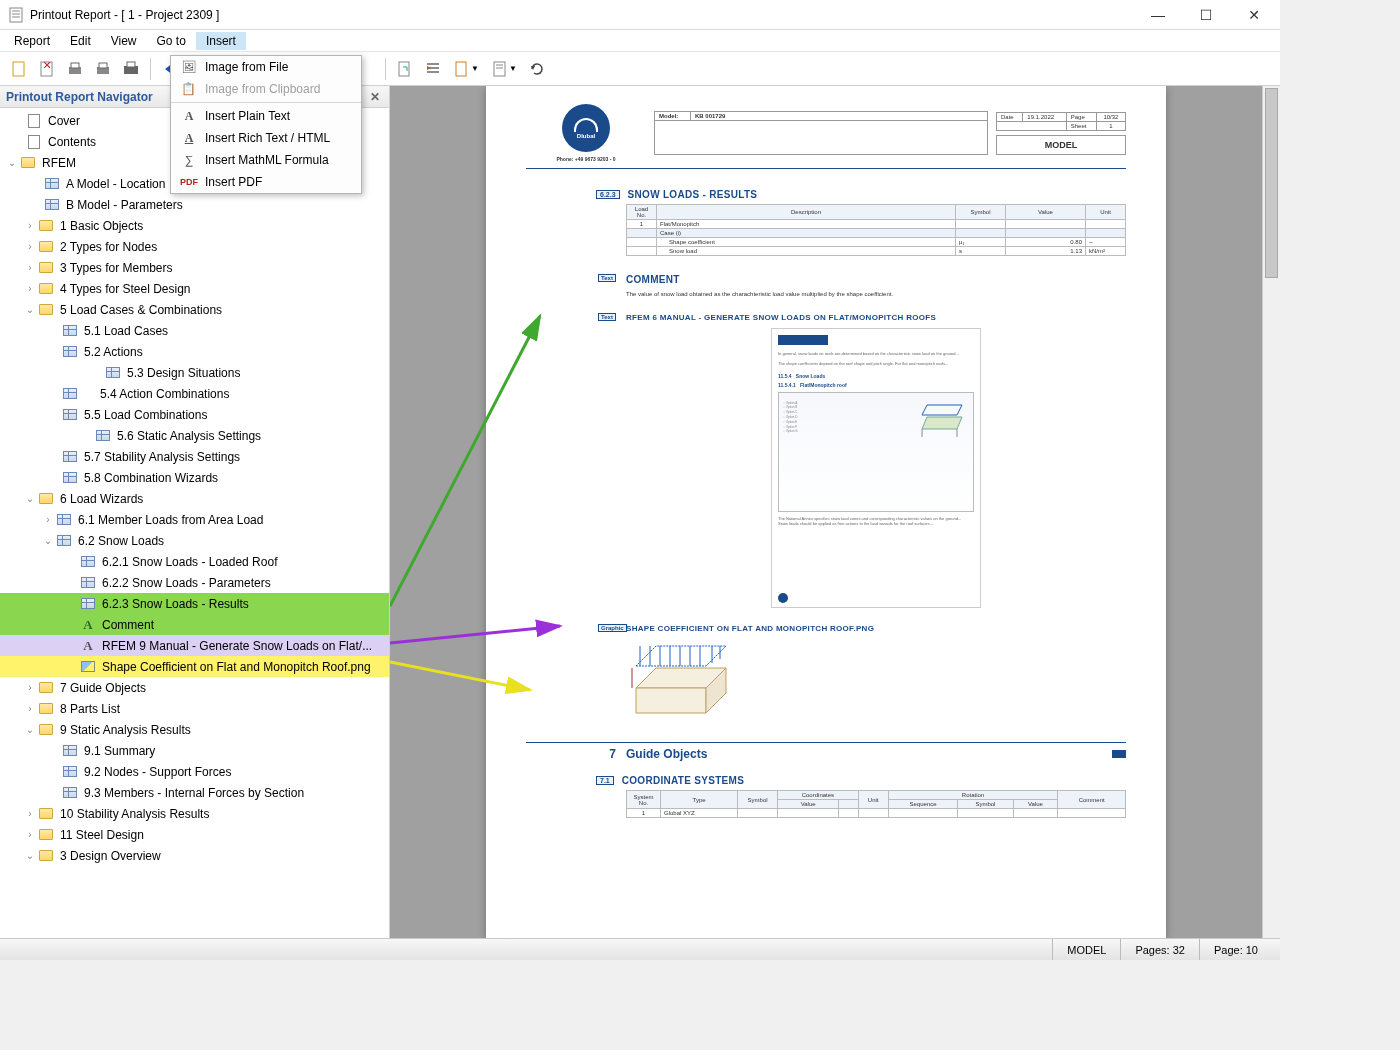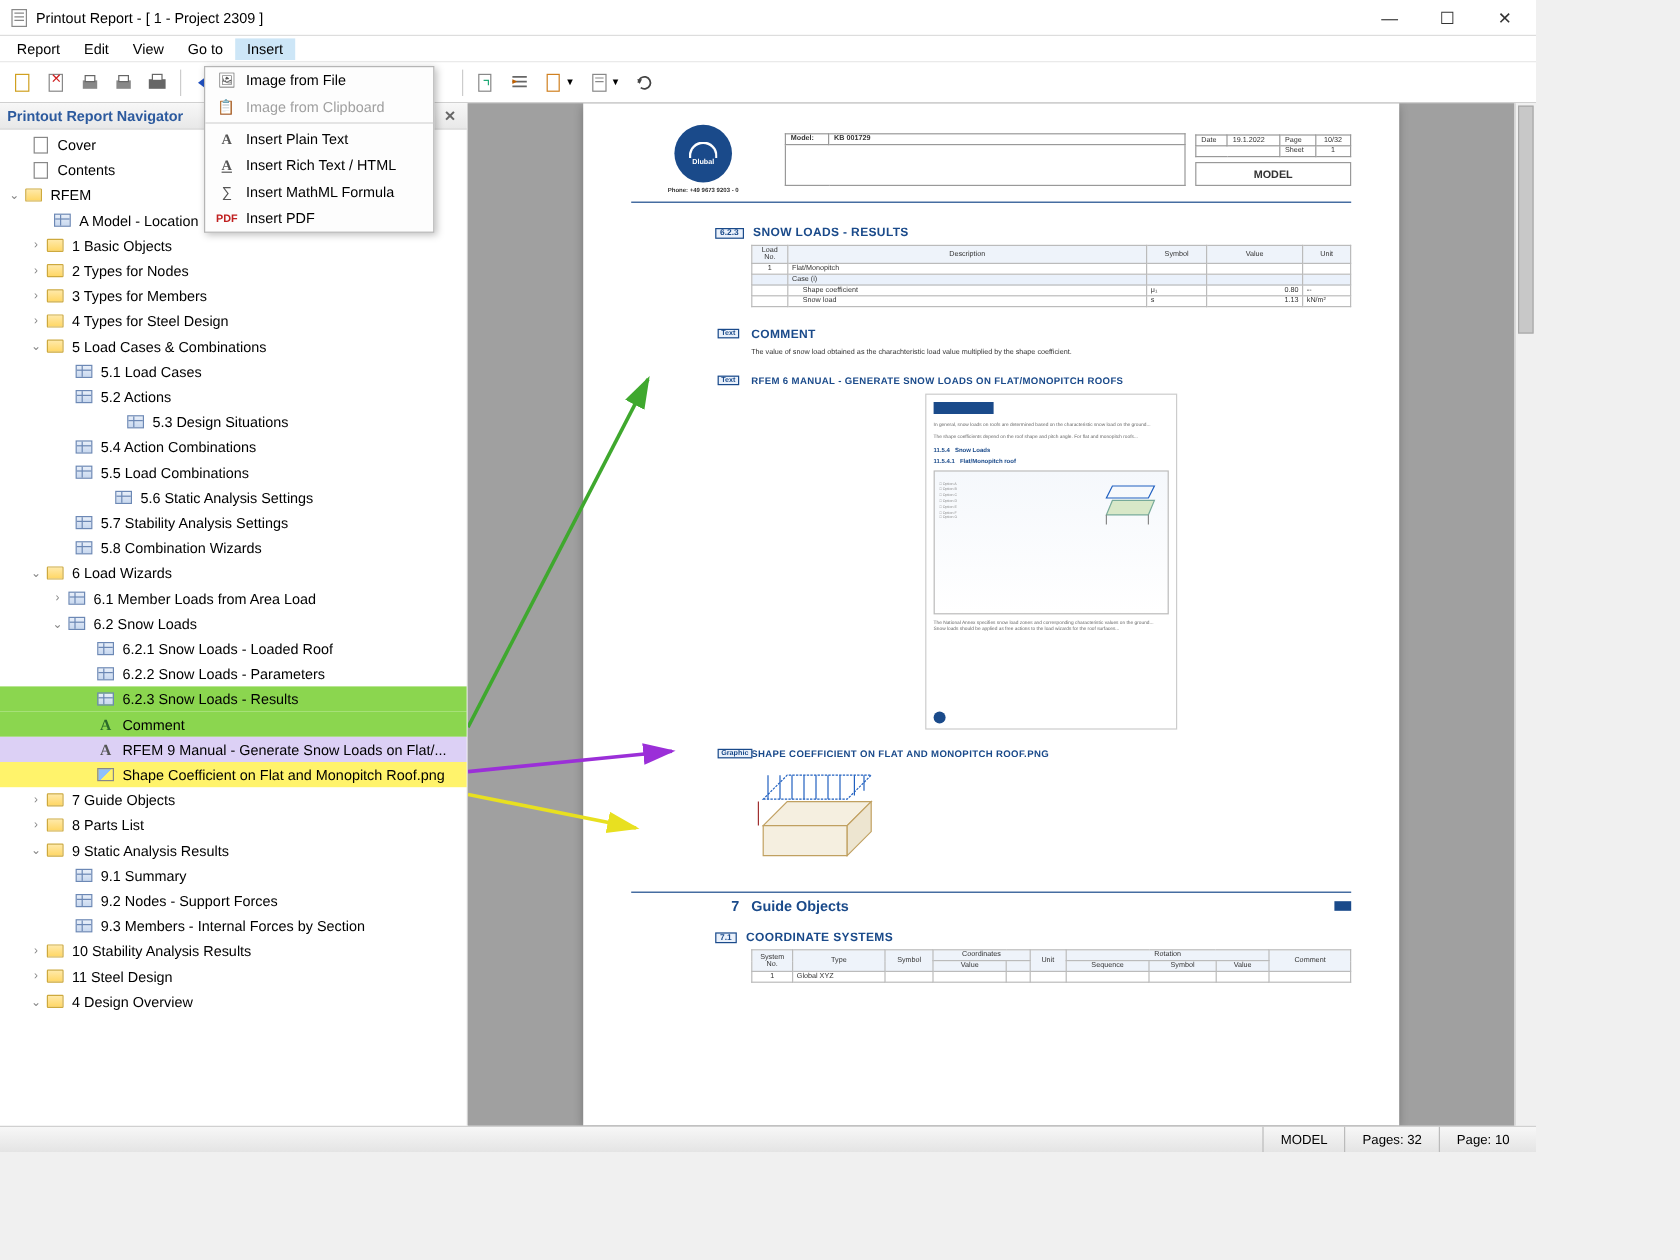--- a/index.html
+++ b/index.html
@@ -213,20 +213,26 @@
             <span class="folder-ic"></span>
           </span>
           <span class="lbl">RFEM</span>
         </div>
       <div class="row" style="padding-left:42px;">
           <span class="ic">
             <span class="grid-ic"></span>
           </span>
           <span class="lbl">A Model - Location</span>
         </div>
+      <div class="row" style="padding-left:42px;">
+          <span class="ic">
+            <span class="grid-ic"></span>
+          </span>
+          <span class="lbl">B Model - Parameters</span>
+        </div>
       <div class="row" style="padding-left:24px;">
           <span class="tw">›</span>
           <span class="ic">
             <span class="folder-ic"></span>
           </span>
           <span class="lbl">1 Basic Objects</span>
         </div>
       <div class="row" style="padding-left:24px;">
           <span class="tw">›</span>
           <span class="ic">
@@ -266,21 +272,21 @@
             <span class="grid-ic"></span>
           </span>
           <span class="lbl">5.2 Actions</span>
         </div>
       <div class="row" style="padding-left:60px;margin-left:43px;">
           <span class="ic">
             <span class="grid-ic"></span>
           </span>
           <span class="lbl">5.3 Design Situations</span>
         </div>
-      <div class="row" style="padding-left:60px;">
+      <div class="row" style="padding-left:60px;gap:16px;">
           <span class="ic">
             <span class="grid-ic"></span>
           </span>
           <span class="lbl">5.4 Action Combinations</span>
         </div>
       <div class="row" style="padding-left:60px;">
           <span class="ic">
             <span class="grid-ic"></span>
           </span>
           <span class="lbl">5.5 Load Combinations</span>
@@ -407,21 +413,21 @@
           <span class="ic">
             <span class="folder-ic"></span>
           </span>
           <span class="lbl">11 Steel Design</span>
         </div>
       <div class="row" style="padding-left:24px;">
           <span class="tw">⌄</span>
           <span class="ic">
             <span class="folder-ic"></span>
           </span>
-          <span class="lbl">4 Design Overview</span>
+          <span class="lbl">3 Design Overview</span>
         </div>
     </div>
   </div>
 
   <div class="previewarea">
     <div class="page">
 
       <div style="display:flex;align-items:center;border-bottom:1.5px solid #1a4a8a;padding-bottom:6px;">
         <div style="flex:0 0 120px;">
           <div class="logo-dlubal" style="margin:0 auto;">

